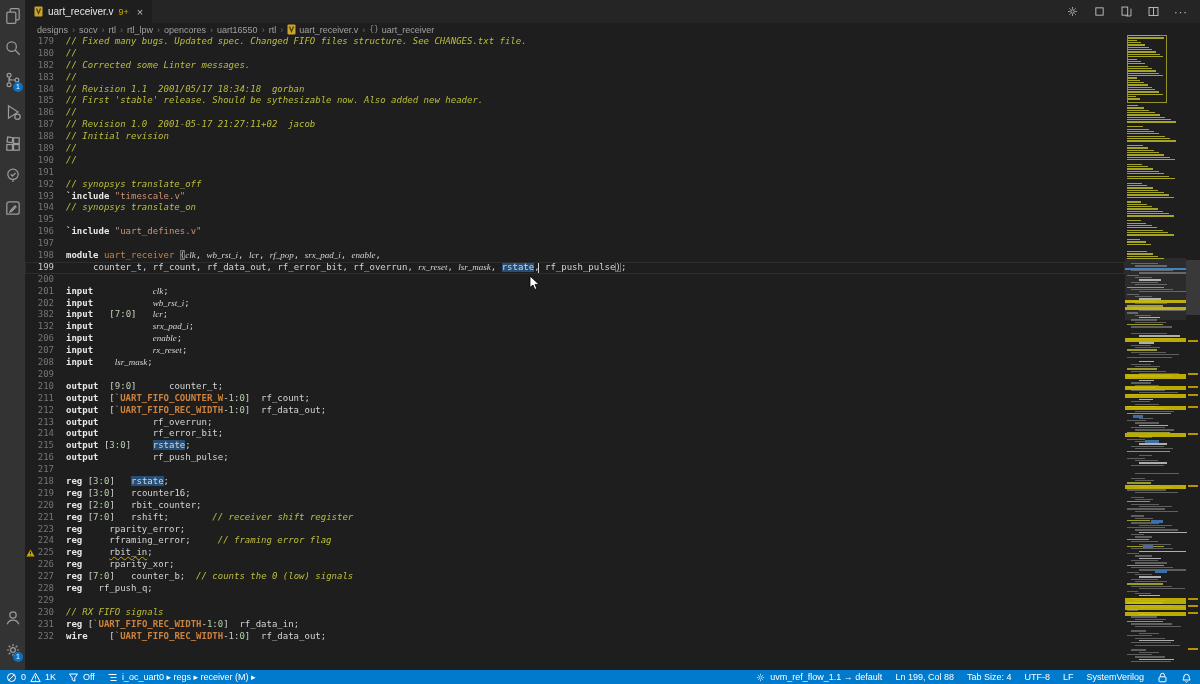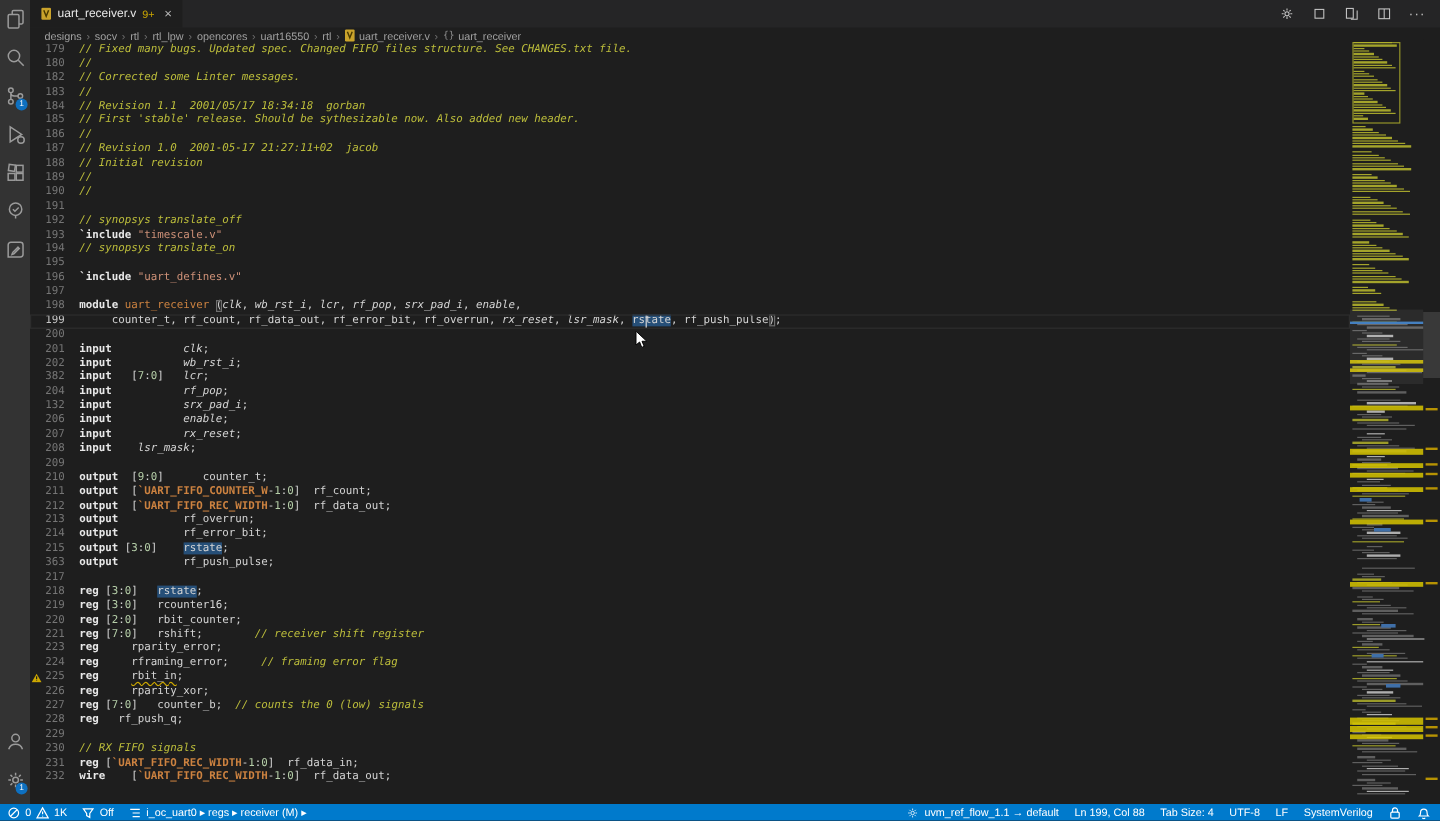--- a/index.html
+++ b/index.html
@@ -33,21 +33,21 @@
   .editor { position:absolute; left:25px; top:36px; width:1100px; height:634px; overflow:hidden; font-family:"DejaVu Sans Mono",monospace; font-size:9px; }
   .row { display:flex; height:11.9px; line-height:11.9px; position:relative; }
   .row.cur { outline:1px solid #2d2d2d; outline-offset:-1px; }
   .g-icon { width:11px; flex:none; display:flex; align-items:center; justify-content:center; }
   .ln { width:18px; flex:none; text-align:right; color:#757575; }
   .row.cur .ln { color:#c6c6c6; }
   .code { margin-left:12px; white-space:pre; color:#d4d4d4; }
   .code .cm { color:var(--comment,#bcbd3b); font-style:italic; }
   .code .kw { color:var(--keyword,#e8e8e8); font-weight:bold; }
   .code .id { color:#d4d4d4; }
-  .code .arg { color:#d4d4d4; font-style:italic; }
+  .code .arg { color:#d4d4d4; font-style:italic;font-family:Liberation Serif, serif; }
   .code .mod { color:var(--macro,#cc8240); }
   .code .mac { color:var(--macro,#cc8240); font-weight:bold; }
   .code .str { color:var(--string,#ce9178); }
   .code .num { color:var(--number,#b5cea8); }
   .code .hl { background:var(--selection,#264f78); }
   .code .brk { outline:1px solid #6e6e6e; outline-offset:-1px; }
   .code .warn { text-decoration:underline wavy var(--warning,#cca700); text-decoration-thickness:1px; text-underline-offset:1px; }
   .caret { position:absolute; top:1px; width:1px; height:10px; background:#d7d7d7; }
 
   
@@ -338,25 +338,20 @@
       <span class="ln">202</span>
       <span class="code"><span class="kw">input</span><span>           </span><span class="arg">wb_rst_i</span><span>;</span></span>
     </div>
     <div class="row">
       <span class="g-icon"></span>
       <span class="ln">382</span>
       <span class="code"><span class="kw">input</span><span>   [</span><span class="num">7</span><span>:</span><span class="num">0</span><span>]   </span><span class="arg">lcr</span><span>;</span></span>
     </div>
     <div class="row">
       <span class="g-icon"></span>
-      <span class="ln">204</span>
-      <span class="code"><span class="kw">input</span><span>           </span><span class="arg">rf_pop</span><span>;</span></span>
-    </div>
-    <div class="row">
-      <span class="g-icon"></span>
       <span class="ln">132</span>
       <span class="code"><span class="kw">input</span><span>           </span><span class="arg">srx_pad_i</span><span>;</span></span>
     </div>
     <div class="row">
       <span class="g-icon"></span>
       <span class="ln">206</span>
       <span class="code"><span class="kw">input</span><span>           </span><span class="arg">enable</span><span>;</span></span>
     </div>
     <div class="row">
       <span class="g-icon"></span>
@@ -398,21 +393,21 @@
       <span class="ln">214</span>
       <span class="code"><span class="kw">output</span><span>          </span><span class="id">rf_error_bit</span><span>;</span></span>
     </div>
     <div class="row">
       <span class="g-icon"></span>
       <span class="ln">215</span>
       <span class="code"><span class="kw">output</span><span> [</span><span class="num">3</span><span>:</span><span class="num">0</span><span>]    </span><span class="hl">rstate</span><span>;</span></span>
     </div>
     <div class="row">
       <span class="g-icon"></span>
-      <span class="ln">363</span>
+      <span class="ln">216</span>
       <span class="code"><span class="kw">output</span><span>          </span><span class="id">rf_push_pulse</span><span>;</span></span>
     </div>
     <div class="row">
       <span class="g-icon"></span>
       <span class="ln">217</span>
       <span class="code"></span>
     </div>
     <div class="row">
       <span class="g-icon"></span>
       <span class="ln">218</span>

